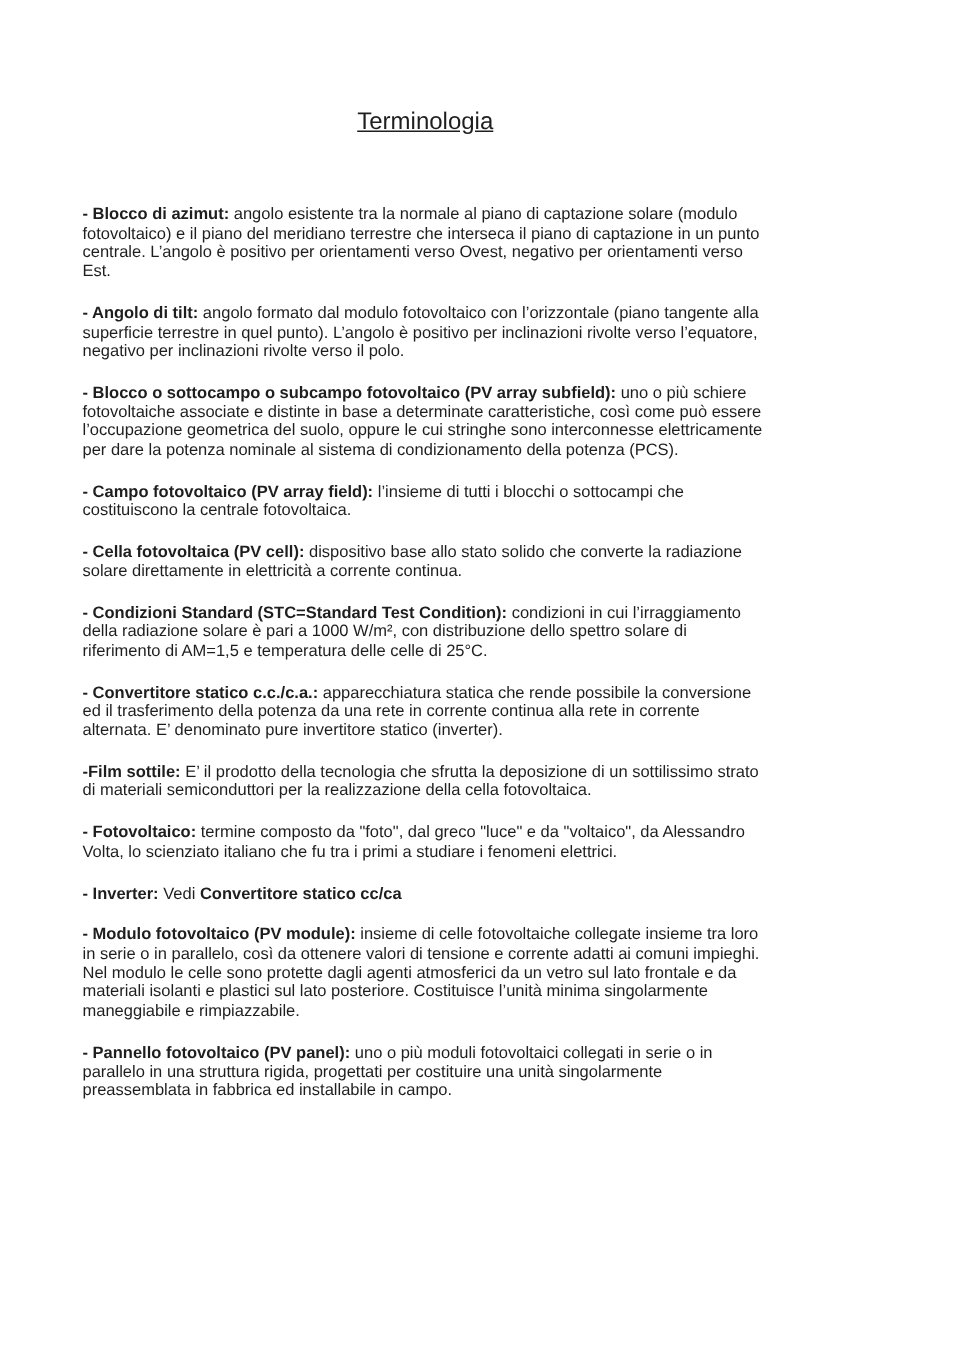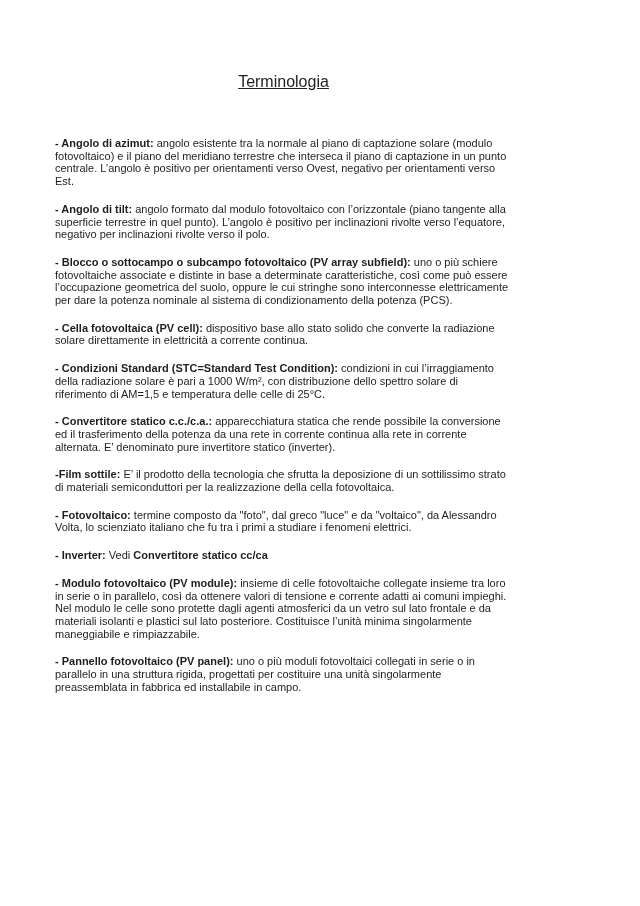--- a/index.html
+++ b/index.html
@@ -41,23 +41,24 @@
   .entry.gap-before {
     margin-top: 32px;
   }
 </style>
 </head>
 <body>
 
 <div class="page">
   <h1 class="title">Terminologia</h1>
   <div class="entries">
-      <p class="entry"><span class="b">- Angolo di azimut: </span><span>angolo esistente tra la normale al piano di captazione solare (modulo fotovoltaico) e il piano del meridiano terrestre che interseca il piano di captazione in un punto centrale. L’angolo è positivo per orientamenti verso Ovest, negativo per orientamenti verso Est.</span></p>
+      <p class="entry"><span class="b">- Blocco di azimut: </span><span>angolo esistente tra la normale al piano di captazione solare (modulo fotovoltaico) e il piano del meridiano terrestre che interseca il piano di captazione in un punto centrale. L’angolo è positivo per orientamenti verso Ovest, negativo per orientamenti verso Est.</span></p>
       <p class="entry"><span class="b">- Angolo di tilt: </span><span>angolo formato dal modulo fotovoltaico con l’orizzontale (piano tangente alla superficie terrestre in quel punto). L’angolo è positivo per inclinazioni rivolte verso l’equatore, negativo per inclinazioni rivolte verso il polo.</span></p>
       <p class="entry"><span class="b">- Blocco o sottocampo o subcampo fotovoltaico (PV array subfield): </span><span>uno o più schiere fotovoltaiche associate e distinte in base a determinate caratteristiche, così come può essere l’occupazione geometrica del suolo, oppure le cui stringhe sono interconnesse elettricamente per dare la potenza nominale al sistema di condizionamento della potenza (PCS).</span></p>
+      <p class="entry"><span class="b">- Campo fotovoltaico (PV array field): </span><span>l’insieme di tutti i blocchi o sottocampi che costituiscono la centrale fotovoltaica.</span></p>
       <p class="entry"><span class="b">- Cella fotovoltaica (PV cell): </span><span>dispositivo base allo stato solido che converte la radiazione solare direttamente in elettricità a corrente continua.</span></p>
       <p class="entry"><span class="b">- Condizioni Standard (STC=Standard Test Condition): </span><span>condizioni in cui l’irraggiamento della radiazione solare è pari a 1000 W/m², con distribuzione dello spettro solare di riferimento di AM=1,5 e temperatura delle celle di 25°C.</span></p>
       <p class="entry"><span class="b">- Convertitore statico c.c./c.a.: </span><span>apparecchiatura statica che rende possibile la conversione ed il trasferimento della potenza da una rete in corrente continua alla rete in corrente alternata. E’ denominato pure invertitore statico (inverter).</span></p>
       <p class="entry"><span class="b">-Film sottile: </span><span>E’ il prodotto della tecnologia che sfrutta la deposizione di un sottilissimo strato di materiali semiconduttori per la realizzazione della cella fotovoltaica.</span></p>
       <p class="entry"><span class="b">- Fotovoltaico: </span><span>termine composto da "foto", dal greco "luce" e da "voltaico", da Alessandro Volta, lo scienziato italiano che fu tra i primi a studiare i fenomeni elettrici.</span></p>
       <p class="entry gap-before"><span class="b">- Inverter: </span><span>Vedi </span><span class="b">Convertitore statico cc/ca</span></p>
       <p class="entry"><span class="b">- Modulo fotovoltaico (PV module): </span><span>insieme di celle fotovoltaiche collegate insieme tra loro in serie o in parallelo, così da ottenere valori di tensione e corrente adatti ai comuni impieghi. Nel modulo le celle sono protette dagli agenti atmosferici da un vetro sul lato frontale e da materiali isolanti e plastici sul lato posteriore. Costituisce l’unità minima singolarmente maneggiabile e rimpiazzabile.</span></p>
       <p class="entry"><span class="b">- Pannello fotovoltaico (PV panel): </span><span>uno o più moduli fotovoltaici collegati in serie o in parallelo in una struttura rigida, progettati per costituire una unità singolarmente preassemblata in fabbrica ed installabile in campo.</span></p>
     </div>
 </div>

